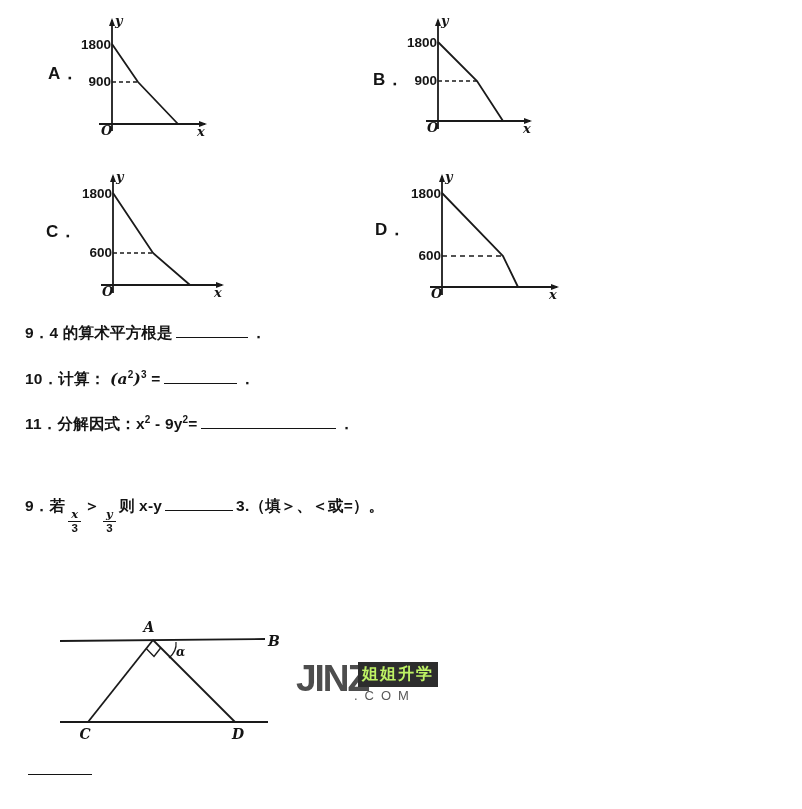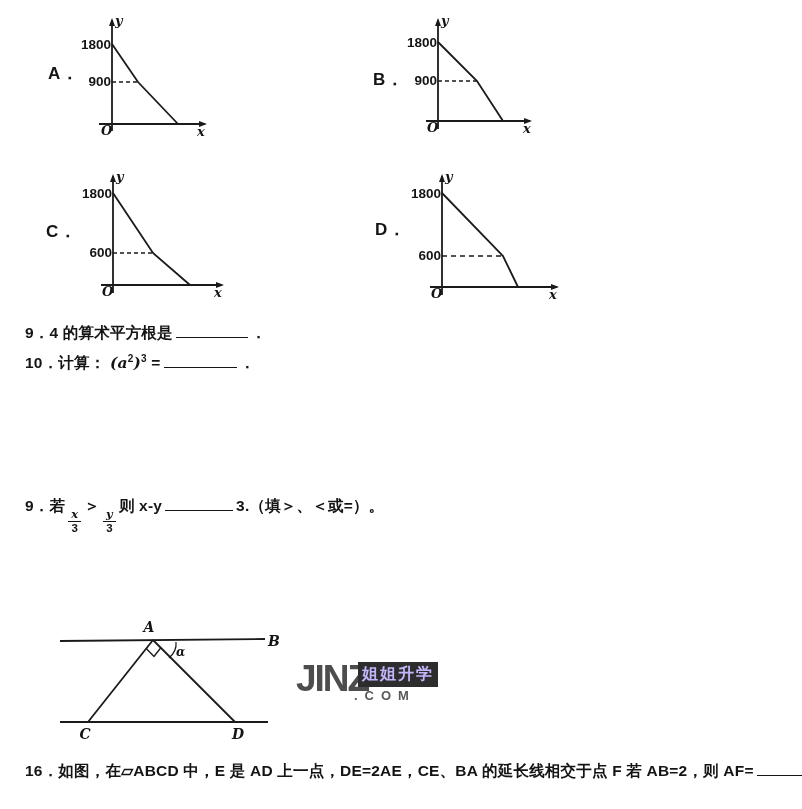--- a/index.html
+++ b/index.html
@@ -18,24 +18,24 @@
   .sup{font-size:10px;vertical-align:6px;font-weight:700;}
   .mi{font-family:"DejaVu Serif",serif;font-style:italic;}
   .frac{display:inline-flex;flex-direction:column;align-items:center;font-size:11.5px;
         line-height:1.15;vertical-align:-7px;font-weight:700;margin:0 3px;}
   .frac .num{border-bottom:1.3px solid #141414;padding:0 3px;
              font-family:"DejaVu Serif",serif;font-style:italic;}
   .frac .den{padding:0 3px;}
   .watermark{position:absolute;left:296px;top:656px;width:170px;height:52px;}
   .wm-brand{position:absolute;left:0;top:2px;font-size:37px;font-weight:900;
             color:#4d4d4d;letter-spacing:-2px;font-family:"Liberation Sans",sans-serif;}
-  .wm-tag{position:absolute;left:62px;top:6px;background:#2d2d2d;color:#c4b5fd;
+  .wm-tag{position:absolute;left:62px;top:6px;background:#2d2d2d;color:#bef264;
           font-size:16px;font-weight:700;padding:2px 4px;letter-spacing:2px;white-space:nowrap;}
   .wm-domain{position:absolute;left:58px;top:32px;color:#595959;font-size:13px;
-             font-weight:700;letter-spacing:7px;}
+             font-weight:400;letter-spacing:7px;}
 </style>
 </head>
 <body>
 
 <div class="page">
 
   <div class="opt-label" style="left:48px;top:62px">A．</div>
   <svg class="graph" style="left:85px;top:14px" width="135" height="125" viewBox="0 0 135 125">
     <line x1="27" y1="6" x2="27" y2="117" stroke="#1a1a1a" stroke-width="1.8"></line>
     <polygon points="24,12 27,4 30,12" fill="#1a1a1a"></polygon>
@@ -92,25 +92,28 @@
     <text class="tick" x="31" y="92" text-anchor="end">600</text>
     <text class="axis-letter" x="35" y="13">y</text>
     <text class="axis-letter" x="139" y="131">x</text>
     <text class="axis-letter" x="21" y="130">O</text>
   </svg>
 
   <div class="q" style="top:323px">
     <span>9．4 的算术平方根是</span><span class="blank" style="width:72px"></span><span>．</span>
   </div>
 
-  <div class="q" style="top:353px">
+  <div class="q" style="top:369px">
     <span>10．计算：</span>
     <span class="mi">(</span><span class="mi">a</span><span class="sup">2</span><span class="mi">)</span><span class="sup">3</span><span> =</span><span class="blank" style="width:73px"></span><span>．</span>
   </div>
 
+  <div class="q" style="top:414px">
+    <span>11．分解因式：x</span><span class="sup">2</span><span> - 9y</span><span class="sup">2</span><span>=</span><span class="blank" style="width:135px"></span><span>．</span>
+  </div>
 
 
   <div class="q" style="top:496px">
     <span>9．若</span><span class="frac">
         <span class="num">x</span>
         <span class="den">3</span>
       </span><span>＞</span><span class="frac">
         <span class="num">y</span>
         <span class="den">3</span>
       </span><span>则 x-y</span><span class="blank" style="width:68px"></span><span>3.（填＞、＜或=）。</span>
@@ -132,16 +135,16 @@
     <text class="fig-letter" x="131" y="41" style="font-size:12px">α</text>
   </svg>
 
   <div class="watermark">
     <span class="wm-brand">JINZ</span>
     <span class="wm-tag">姐姐升学</span>
     <span class="wm-domain">.COM</span>
   </div>
 
   <div class="q" style="top:761px">
-    <span>16．如图，在▱ABCD 中，E 是 AD 上一点，DE=2AE，CE、BA 的延长线相交于点 F 若 AB=2，则 AF=</span><span class="blank" style="width:64px"></span>
+    <span class="blank" style="width:64px"></span>
   </div>
 
 </div>
 
 </body></html>

